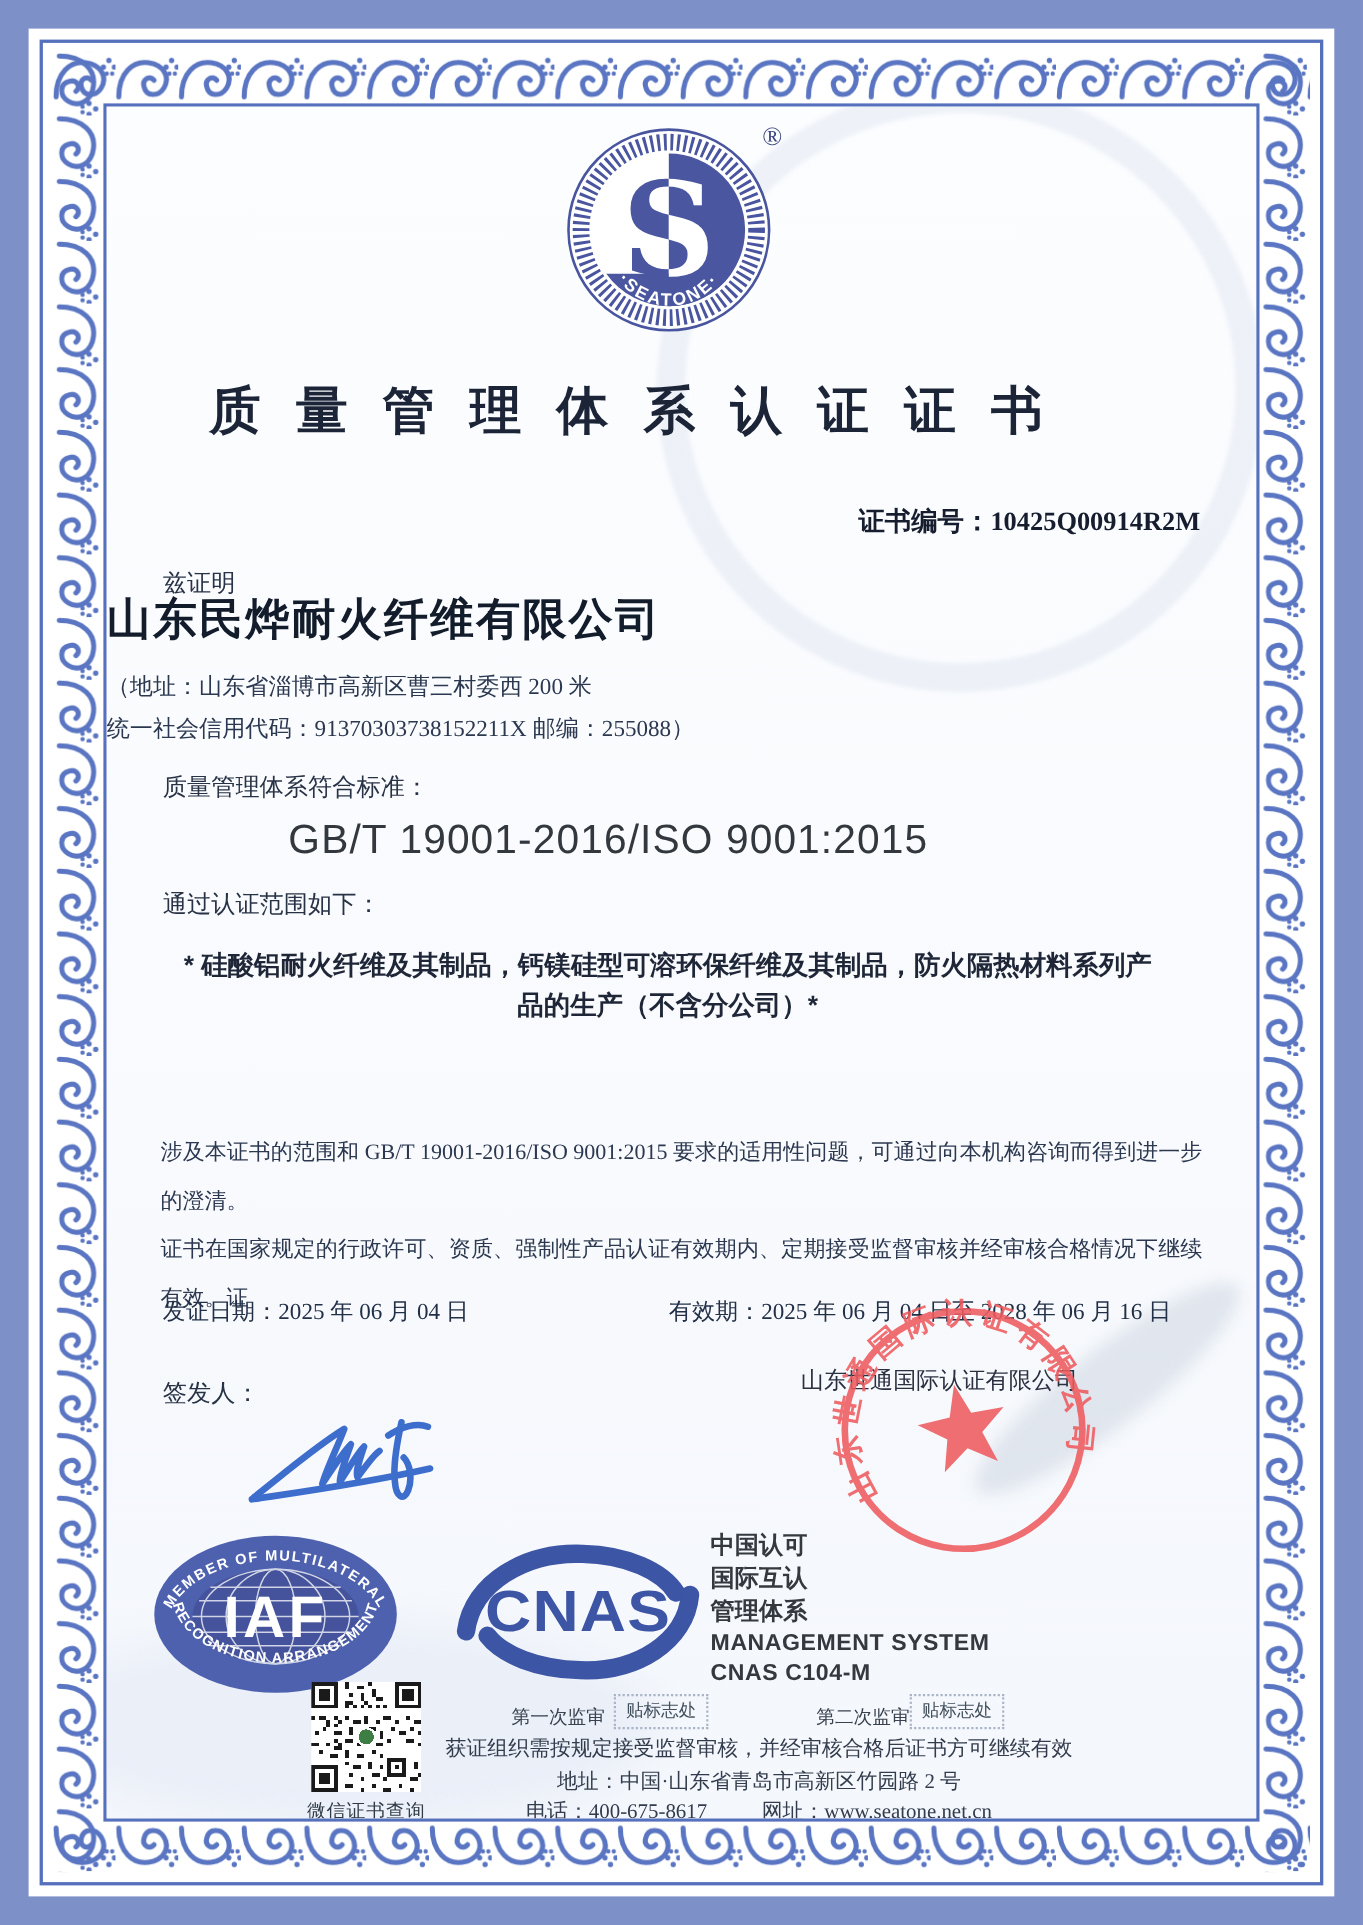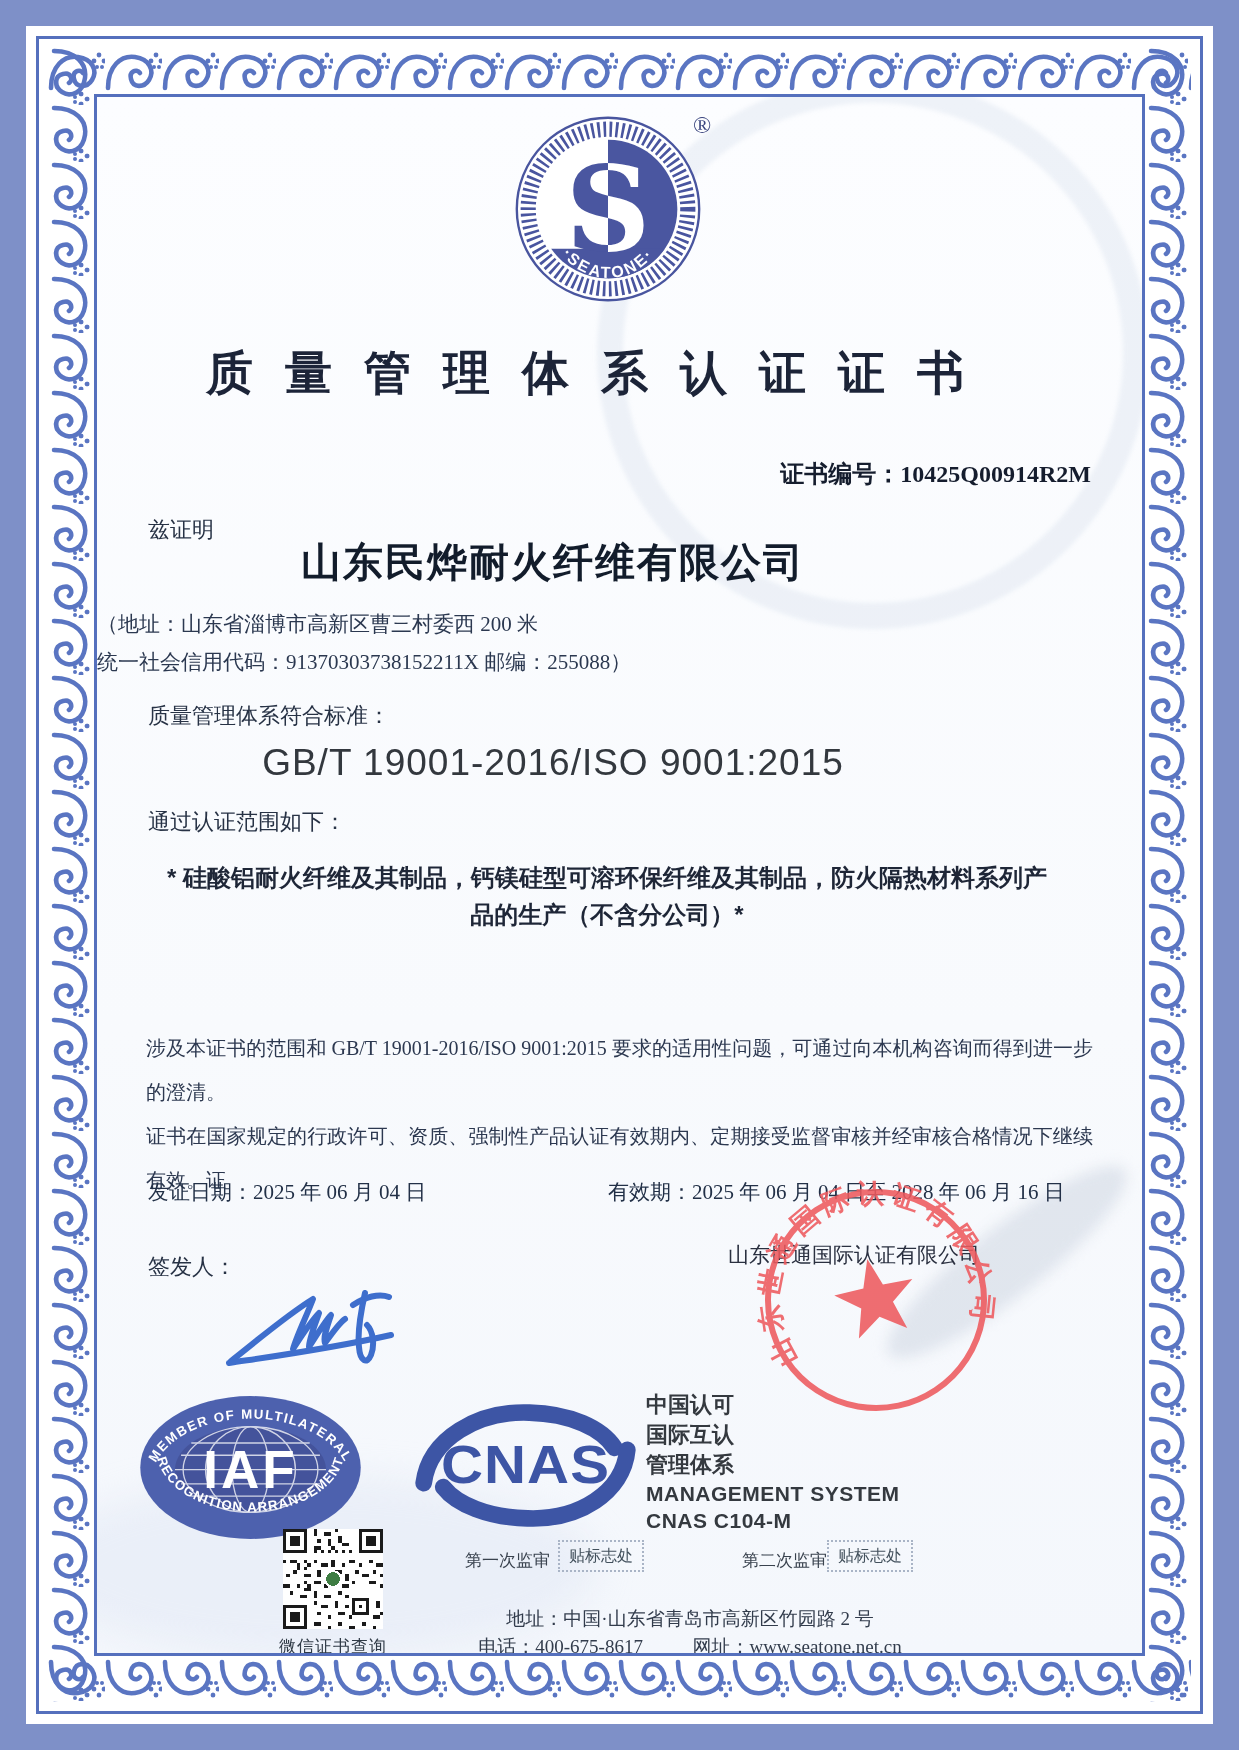--- a/index.html
+++ b/index.html
@@ -6,24 +6,24 @@
   .page{position:relative;width:1239px;height:1750px;margin:0 auto;background:#7e90c8;overflow:hidden;
         font-family:"Liberation Serif","DejaVu Serif",serif;color:#273245;}
   .abs{position:absolute;}
   
   .f-white1{position:absolute;left:26px;top:26px;right:26px;bottom:26px;background:#ffffff;}
   .f-line1{position:absolute;left:36px;top:36px;right:36px;bottom:36px;border:3px solid #5570bd;background:#ffffff;}
   .f-line2{position:absolute;left:94px;top:94px;right:94px;bottom:94px;border:3px solid #5570bd;background:transparent;}
   .content{position:absolute;left:97px;top:97px;right:97px;bottom:97px;background:linear-gradient(180deg,#fcfdff 0%,#f8fafd 60%,#f4f7fc 100%);overflow:hidden;}
   .strip{position:absolute;}
   
-  .cert-title{font-size:47px;font-weight:bold;color:#1c2438;letter-spacing:32px;padding-left:48px;text-align:center;white-space:nowrap;}
+  .cert-title{font-size:47px;font-weight:bold;color:#1c2438;letter-spacing:32px;padding-left:32px;text-align:center;white-space:nowrap;}
   .certno{font-size:24px;font-weight:bold;color:#151d2e;white-space:nowrap;}
   .label{font-size:22px;color:#273245;}
-  .company{font-size:40px;font-weight:bold;color:#121c2b;letter-spacing:2px;text-align:center;white-space:nowrap;}
+  .company{font-size:40px;font-weight:bold;color:#121c2b;letter-spacing:2px;white-space:nowrap;}
   .addr{font-size:21px;color:#2b3850;white-space:nowrap;}
   .gbt{font-family:"Liberation Sans","DejaVu Sans",sans-serif;font-size:37px;font-weight:500;color:#33383e;letter-spacing:1px;text-align:center;white-space:nowrap;}
   .scope{font-family:"Liberation Sans","DejaVu Sans",sans-serif;font-size:24px;font-weight:bold;color:#1e2637;text-align:center;line-height:37px;}
   .notes{font-size:20px;color:#2c3850;line-height:44px;text-align:justify;}
   .dates{font-size:21px;color:#223047;white-space:nowrap;}
   .issuer-name{font-size:21px;color:#2a3040;white-space:nowrap;}
   .cnas-cn{font-family:"Liberation Sans","DejaVu Sans",sans-serif;font-size:22px;font-weight:bold;color:#34393f;line-height:30px;}
   .cnas-en{font-family:"Liberation Sans","DejaVu Sans",sans-serif;font-size:21px;font-weight:bold;color:#34393f;line-height:27px;letter-spacing:.5px;}
   .small{font-size:17px;color:#39424e;white-space:nowrap;}
   .sticker{position:absolute;width:82px;height:28px;border:2px dotted #a9b4c6;font-size:16px;color:#42505c;text-align:center;line-height:28px;}
@@ -234,20 +234,21 @@
       <circle cx="14.5" cy="14.5" r="2.6" fill="#ffffff"></circle>
       <circle cx="14.5" cy="14.5" r="2" fill="#3e7d43"></circle>
     </svg>
     <div class="abs qr-caption" style="left:171px;top:1538px;width:130px;">微信证书查询</div>
 
     <div class="abs small" style="left:368px;top:1452px;">第一次监审</div>
     <div class="sticker" style="left:461px;top:1443px;">贴标志处</div>
     <div class="abs small" style="left:645px;top:1452px;">第二次监审</div>
     <div class="sticker" style="left:730px;top:1443px;">贴标志处</div>
 
+    <div class="abs footline" style="left:303px;top:1479px;width:580px;">获证组织需按规定接受监督审核，并经审核合格后证书方可继续有效</div>
     <div class="abs footline" style="left:303px;top:1509px;width:580px;">地址：中国·山东省青岛市高新区竹园路 2 号</div>
     <div class="abs footline" style="left:303px;top:1537px;width:580px;">
       <span>电话：</span><span>400-675-8617</span>
       <span style="display:inline-block;width:40px;"></span>
       <span>网址：</span><span>www.seatone.net.cn</span>
     </div>
 
   </div>
 </div>
 

